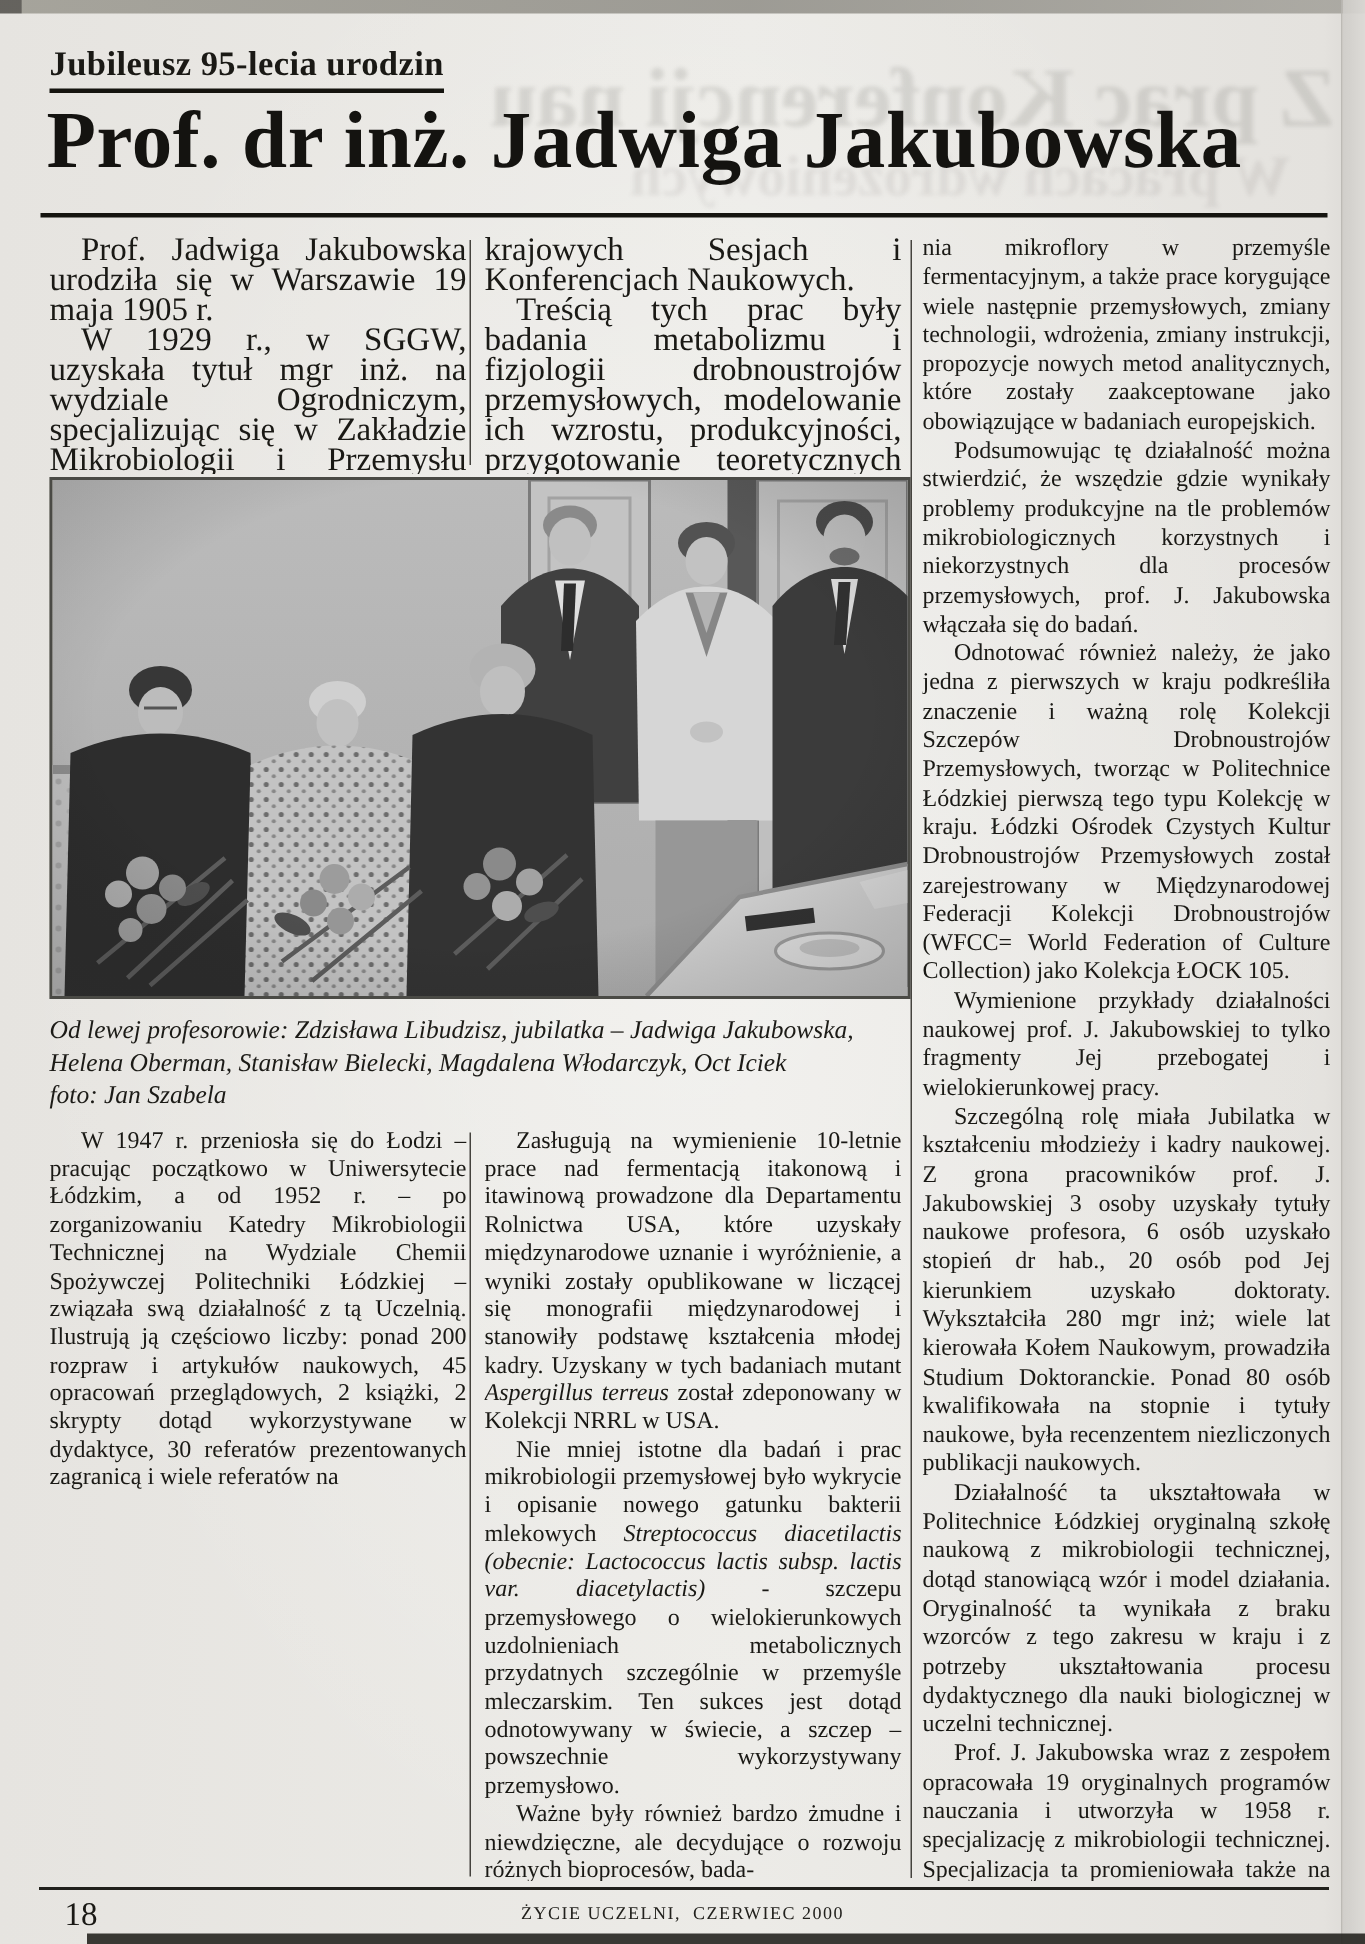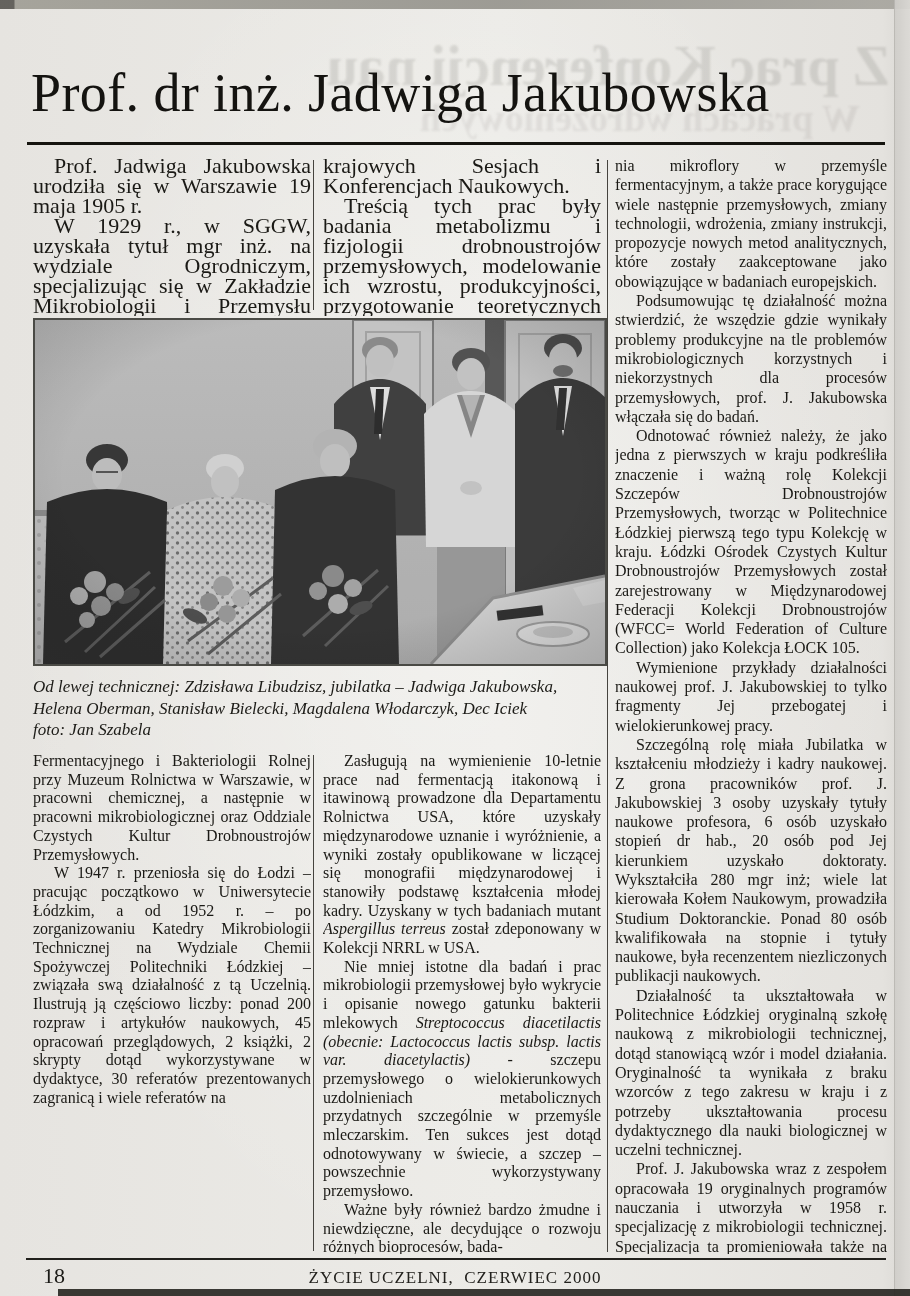--- a/index.html
+++ b/index.html
@@ -19,21 +19,21 @@
     background:linear-gradient(to right,#cfcdc9,#dddbd7);border-left:1px solid #b9b7b2;opacity:.9;}
   .scan-bottom{position:absolute;left:58px;bottom:0;width:852px;height:7px;background:#262520;opacity:.9;}
   
   .ghost{position:absolute;transform:scaleX(-1);filter:blur(1.3px);font-weight:bold;
     color:rgba(74,72,64,.14);white-space:nowrap;pointer-events:none;}
   .ghost1{top:34px;left:290px;width:600px;font-size:56px;}
   .ghost2{top:96px;left:380px;width:480px;font-size:38px;color:rgba(74,72,64,.09);}
   
   .kicker{position:absolute;top:30px;left:33px;font-size:23px;font-weight:bold;
     border-bottom:3px solid #15140f;padding-bottom:3px;letter-spacing:.3px;}
-  .title{position:absolute;top:62px;left:31px;width:860px;font-size:54px;font-weight:400;
+  .title{position:absolute;top:62px;left:31px;width:860px;font-size:54px;font-weight:700;
     letter-spacing:.4px;white-space:nowrap;color:#141310;}
   .header-rule{position:absolute;top:142px;left:27px;width:858px;height:3px;background:#15140f;}
   
   .coltext{position:absolute;text-align:justify;overflow:hidden;}
   .coltext p{margin:0;}
   .coltext p.ind{text-indent:21px;}
   .top-col{font-size:22px;line-height:20px;}
   .bot-col{font-size:16px;line-height:18.7px;}
   .c1t{left:33px;top:156px;width:278px;height:160px;}
   .c2t{left:323px;top:156px;width:278px;height:160px;}
@@ -47,34 +47,35 @@
   
   .photo{position:absolute;left:33px;top:318px;width:574px;height:348px;
     border:2px solid #4a4a45;background:#b5b3ad;box-sizing:border-box;}
   .photo svg{display:block;width:570px;height:344px;filter:grayscale(1) contrast(.97);}
   .caption{position:absolute;left:33px;top:676px;width:574px;font-style:italic;
     font-size:17px;line-height:21.5px;color:#1c1b17;}
   
   .footer-rule{position:absolute;top:1258px;left:26px;width:860px;height:2px;background:#21201c;}
   .page-number{position:absolute;top:1263px;left:43px;font-size:22px;}
   .journal{position:absolute;top:1268px;left:0;width:910px;text-align:center;
-    font-size:17px;letter-spacing:1px;white-space:pre;color:#22211d;}
+    font-size:12px;letter-spacing:1px;white-space:pre;color:#22211d;}
 </style>
 </head>
 <body>
 
 <div class="page">
 
   <div class="scan-top"></div>
   <div class="scan-right"></div>
   <div class="scan-bottom"></div>
 
   <div class="ghost ghost1">Z prac Konferencji nau</div>
   <div class="ghost ghost2">W pracach wdrożeniowych</div>
 
+  <div class="kicker">Jubileusz 95-lecia urodzin</div>
   <h1 class="title" style="margin:0;">Prof. dr inż. Jadwiga Jakubowska</h1>
   <div class="header-rule"></div>
 
   <div class="coltext top-col c1t">
     <p class="ind">Prof. Jadwiga Jakubowska urodziła się w Warszawie 19 maja 1905 r.</p>
     <p class="ind">W 1929 r., w SGGW, uzyskała tytuł mgr inż. na wydziale Ogrodniczym, specjalizując się w Zakładzie Mikrobiologii i Przemysłu Rolnego. Jeszcze przed ukończeniem studiów, w 1929 r., podjęła pracę w instytucie Przemysłu</p>
   </div>
 
   <div class="coltext top-col c2t">
     <p>krajowych Sesjach i Konferencjach Naukowych.</p>
@@ -196,27 +197,26 @@
         <rect x="462" y="288" width="46" height="10" fill="#332f2a" transform="rotate(-7 485 293)"></rect>
         <ellipse cx="518" cy="314" rx="36" ry="12" fill="#e4e2db" stroke="#a19e96" stroke-width="2"></ellipse>
         <ellipse cx="518" cy="312" rx="20" ry="6" fill="#c9c5bc"></ellipse>
       </g>
 
       <rect width="570" height="344" fill="url(#vg)"></rect>
     </svg>
   </div>
 
   <div class="caption">
-    <div>Od lewej technicznej: Zdzisława Libudzisz, jubilatka – Jadwiga Jakubowska,</div>
-    <div>Helena Oberman, Stanisław Bielecki, Magdalena Włodarczyk, Dec Iciek</div>
+    <div>Od lewej profesorowie: Zdzisława Libudzisz, jubilatka – Jadwiga Jakubowska,</div>
+    <div>Helena Oberman, Stanisław Bielecki, Magdalena Włodarczyk, Oct Iciek</div>
     <div>foto: Jan Szabela</div>
   </div>
 
   <div class="coltext bot-col c1b">
-    <p>Fermentacyjnego i Bakteriologii Rolnej przy Muzeum Rolnictwa w Warszawie, w pracowni chemicznej, a następnie w pracowni mikrobiologicznej oraz Oddziale Czystych Kultur Drobnoustrojów Przemysłowych.</p>
     <p class="ind">W 1947 r. przeniosła się do Łodzi – pracując początkowo w Uniwersytecie Łódzkim, a od 1952 r. – po zorganizowaniu Katedry Mikrobiologii Technicznej na Wydziale Chemii Spożywczej Politechniki Łódzkiej – związała swą działalność z tą Uczelnią. Ilustrują ją częściowo liczby: ponad 200 rozpraw i artykułów naukowych, 45 opracowań przeglądowych, 2 książki, 2 skrypty dotąd wykorzystywane w dydaktyce, 30 referatów prezentowanych zagranicą i wiele referatów na</p>
   </div>
 
   <div class="coltext bot-col c2b">
     <p class="ind"><span>Zasługują na wymienienie 10-letnie prace nad fermentacją itakonową i itawinową prowadzone dla Departamentu Rolnictwa USA, które uzyskały międzynarodowe uznanie i wyróżnienie, a wyniki zostały opublikowane w liczącej się monografii międzynarodowej i stanowiły podstawę kształcenia młodej kadry. Uzyskany w tych badaniach mutant </span><i>Aspergillus terreus</i><span> został zdeponowany w Kolekcji NRRL w USA.</span></p>
     <p class="ind"><span>Nie mniej istotne dla badań i prac mikrobiologii przemysłowej było wykrycie i opisanie nowego gatunku bakterii mlekowych </span><i>Streptococcus diacetilactis (obecnie: Lactococcus lactis subsp. lactis var. diacetylactis)</i><span> - szczepu przemysłowego o wielokierunkowych uzdolnieniach metabolicznych przydatnych szczególnie w przemyśle mleczarskim. Ten sukces jest dotąd odnotowywany w świecie, a szczep – powszechnie wykorzystywany przemysłowo.</span></p>
     <p class="ind">Ważne były również bardzo żmudne i niewdzięczne, ale decydujące o rozwoju różnych bioprocesów, bada-</p>
   </div>
 
   <div class="coltext c3">

